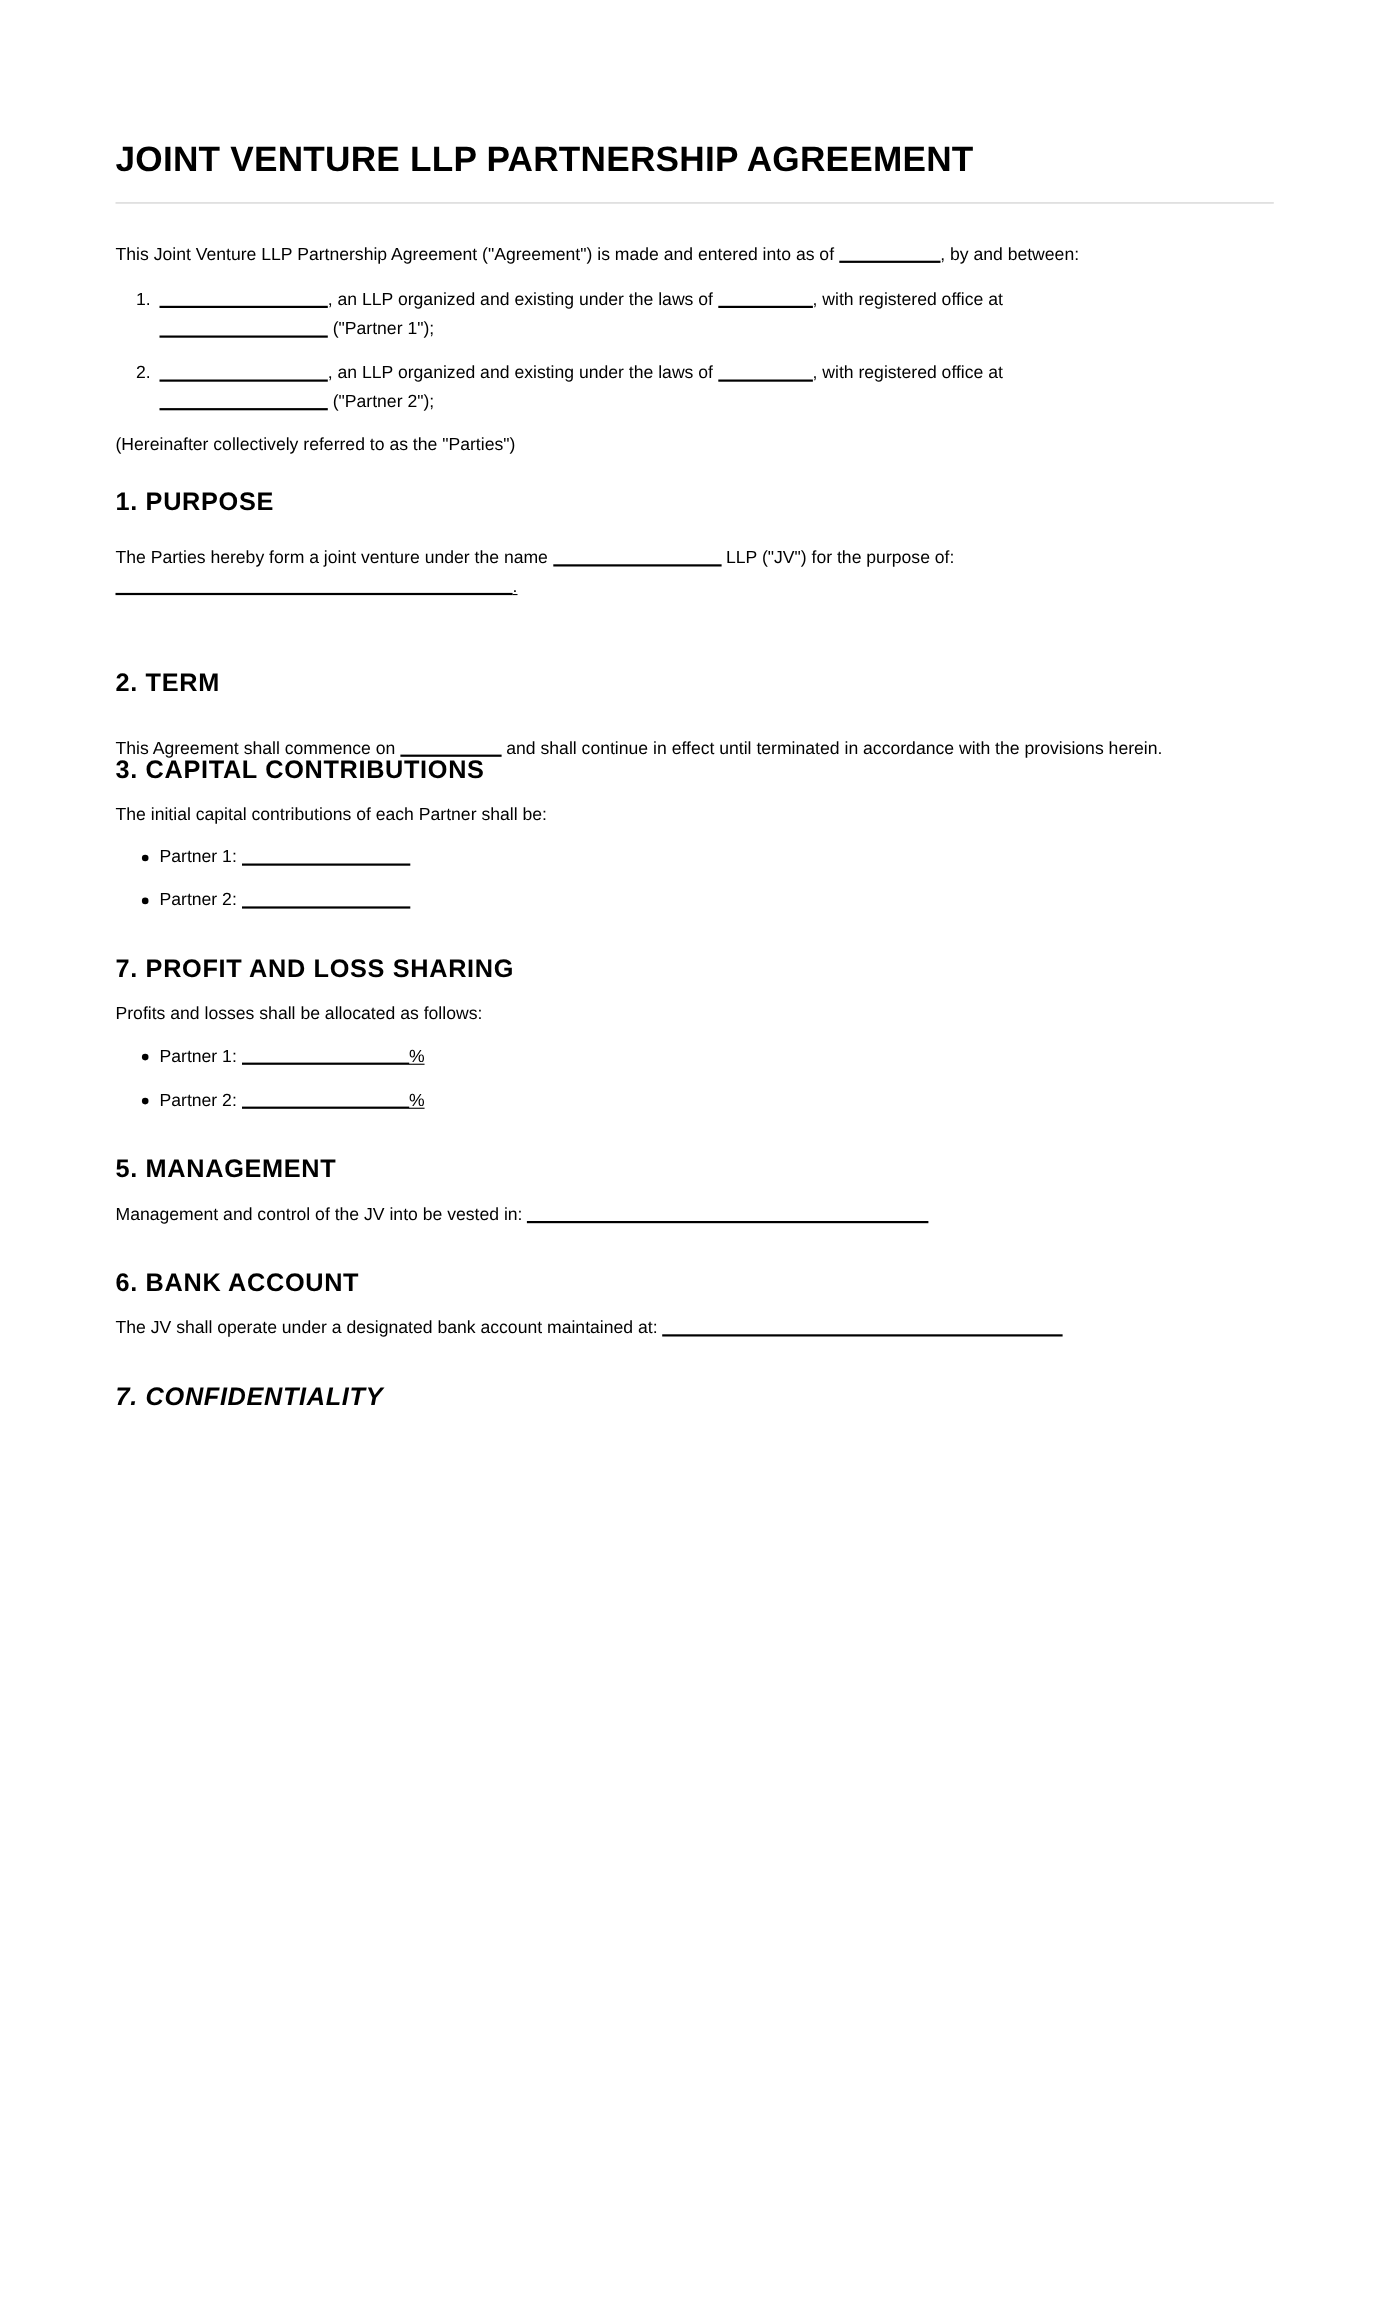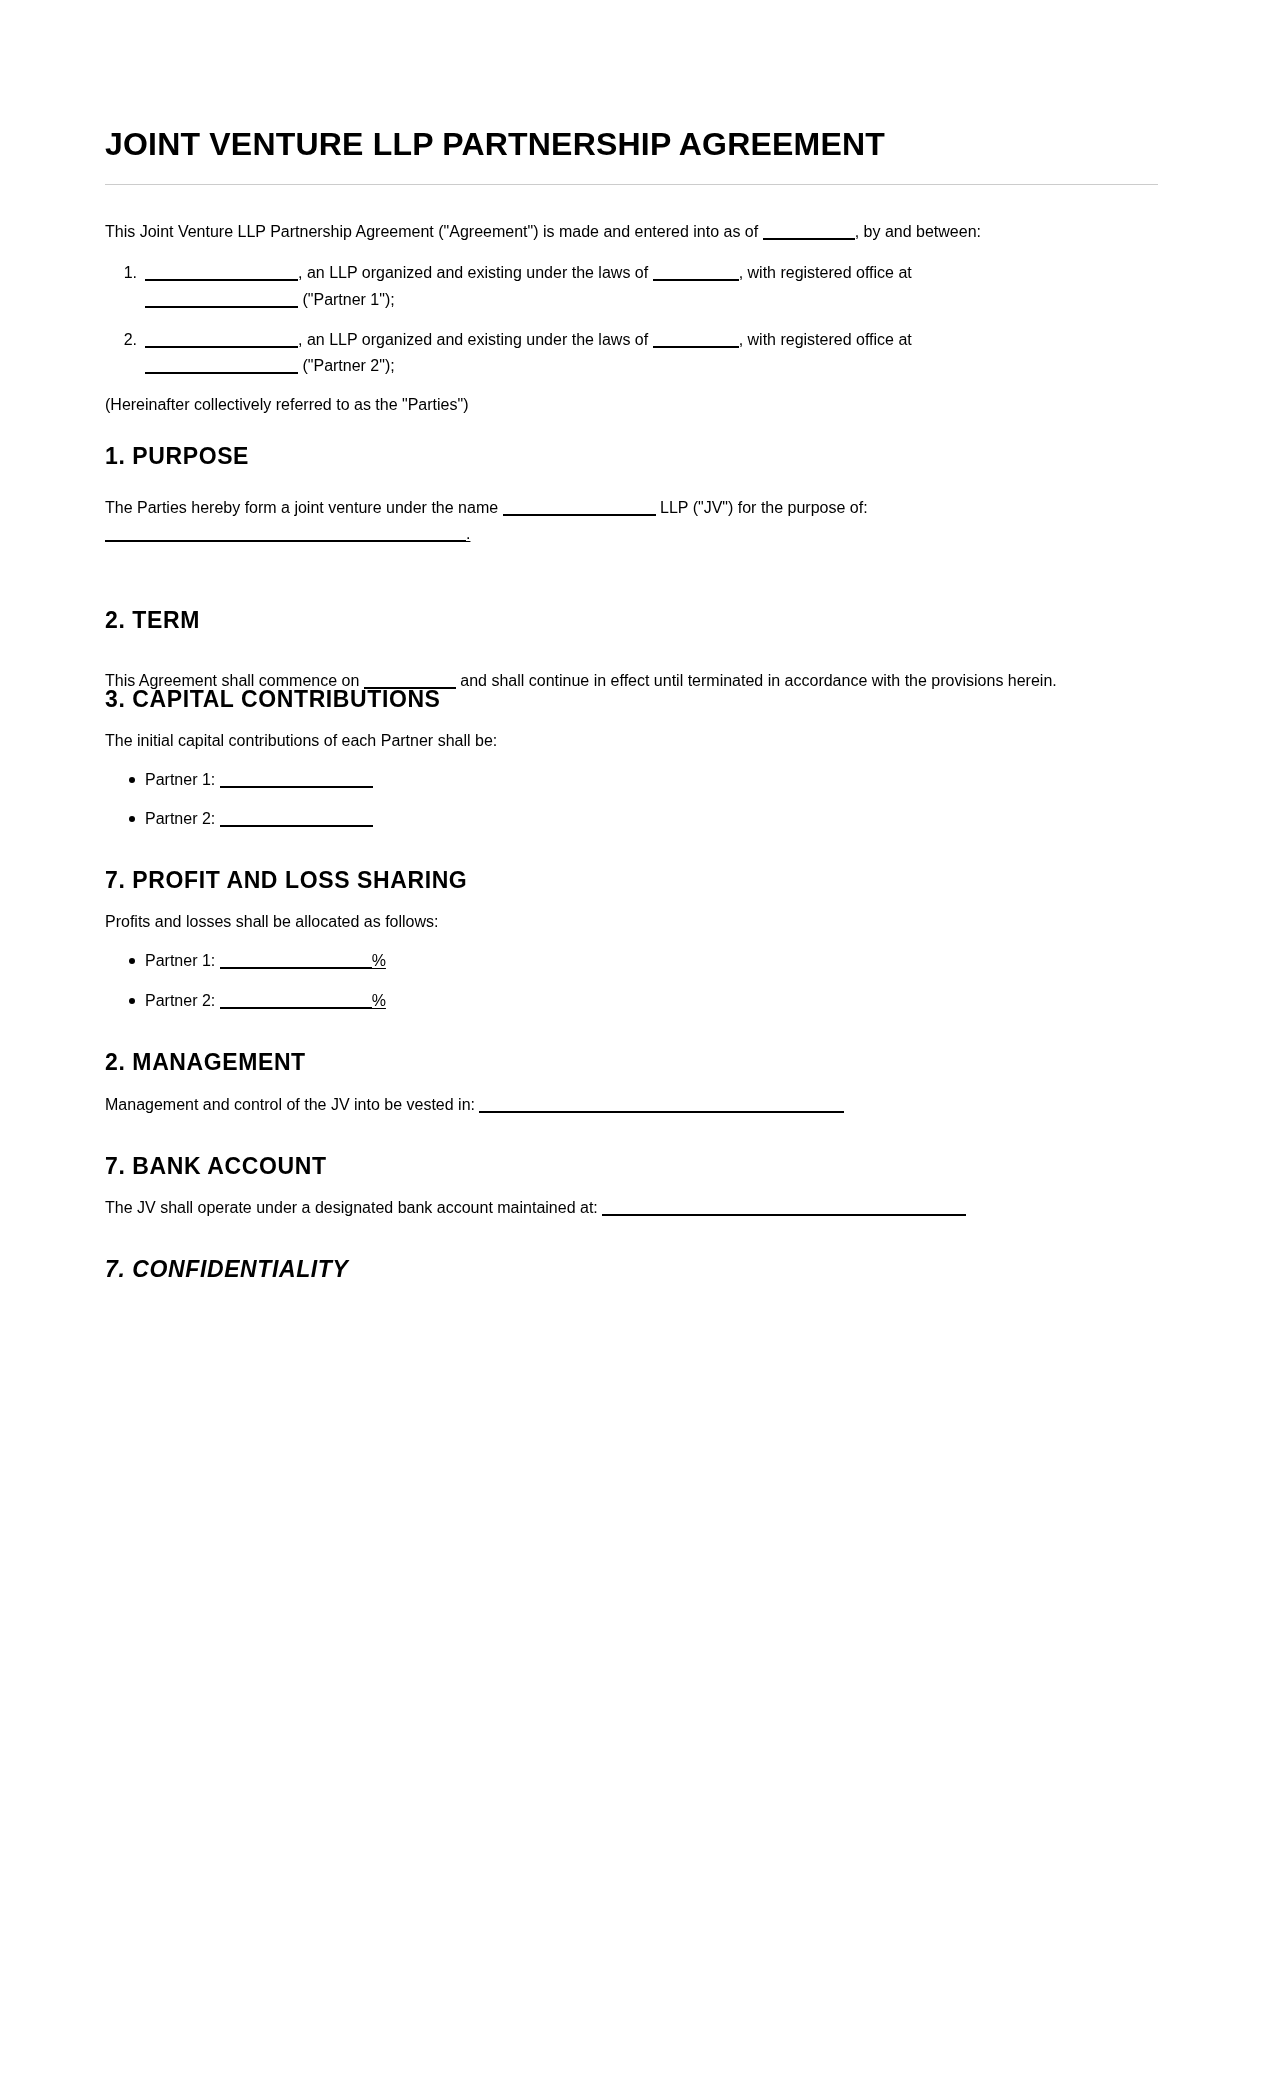--- a/index.html
+++ b/index.html
@@ -103,27 +103,27 @@
     <span class="bullet" style="left:-16px; top:7px;"></span>
     <span>Partner 1:</span>
     <span class="blank" style="width:152px;"></span><span class="ul-thin">%</span>
   </div>
   <div class="abs body-text" style="top:991px; left:40px;">
     <span class="bullet" style="left:-16px; top:7px;"></span>
     <span>Partner 2:</span>
     <span class="blank" style="width:152px;"></span><span class="ul-thin">%</span>
   </div>
 
-  <div class="abs h2" style="top:1051px;">2. MANAGEMENT</div>
+  <div class="abs h2" style="top:1051px;">5. MANAGEMENT</div>
   <div class="abs body-text" style="top:1095px;">
     <span>Management and control of the JV into be vested in:</span>
     <span class="blank" style="width:365px;"></span>
   </div>
 
-  <div class="abs h2" style="top:1155px;">7. BANK ACCOUNT</div>
+  <div class="abs h2" style="top:1155px;">6. BANK ACCOUNT</div>
   <div class="abs body-text" style="top:1198px;">
     <span>The JV shall operate under a designated bank account maintained at:</span>
     <span class="blank" style="width:364px;"></span>
   </div>
 
   <div class="abs h2" style="top:1258px;font-style:italic;">7. CONFIDENTIALITY</div>
 
 </div>
 
 </body></html>

